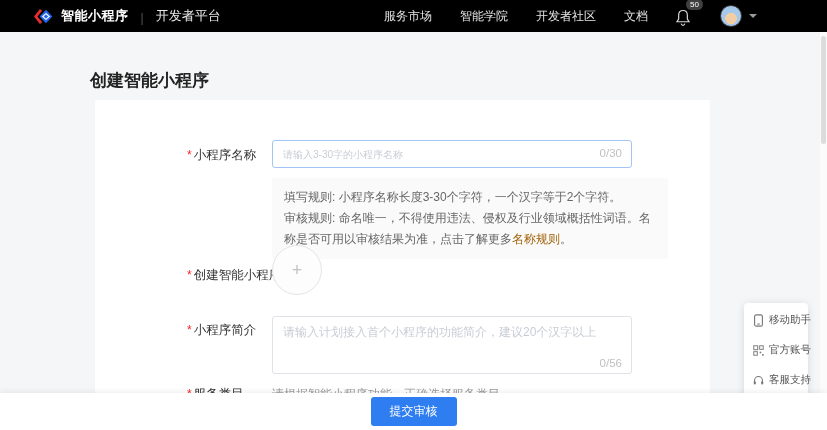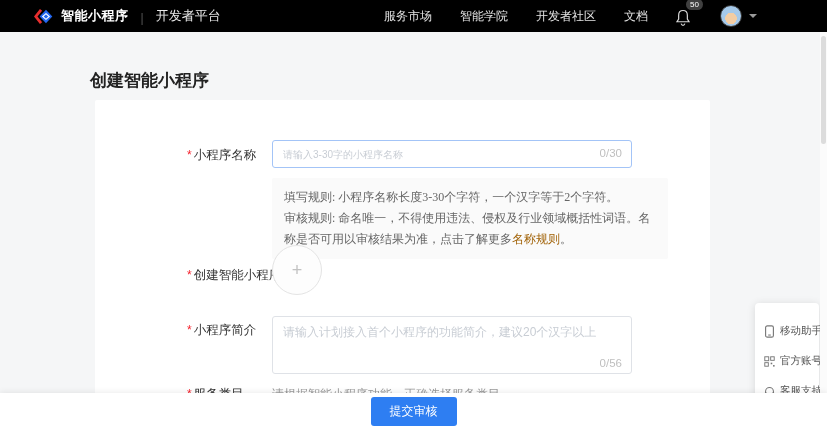--- a/index.html
+++ b/index.html
@@ -33,43 +33,43 @@
   .card { position:absolute; left:95px; top:100px; width:615px; height:330px; background:#fff;
     border-radius:2px; }
   .f-label { position:absolute; left:92px; font-size:12.5px; color:#333; white-space:nowrap; }
   .req { color:#f5222d; margin-right:2px; font-size:12px; }
   .input-wrap { position:absolute; left:177px; top:40px; width:360px; height:28px; }
   .name-input { width:100%; height:100%; border:1px solid #a3c4f7; border-radius:3px;
     padding:0 46px 0 10px; font-size:10px; color:#333; outline:none; background:#fff; }
   .name-input::placeholder, .intro-area::placeholder { color:#c8cdd4; }
   .counter { position:absolute; right:10px; top:7px; font-size:11.5px; color:#bfbfbf; }
   .rules { position:absolute; left:177px; top:78px; width:396px; background:#fafafa;
-    padding:9px 12px; font-size:12px; color:#666; line-height:1.75; border-radius:2px;font-family:Liberation Serif, serif; }
+    padding:9px 12px; font-size:12px; color:#666; line-height:1.75; border-radius:2px; }
   .rules a { color:#a16207; text-decoration:none; cursor:pointer;margin-top:34px; }
   .logo-upload { position:absolute; left:177px; top:145px; width:50px; height:50px;
     border:1px solid #e4e4e4; border-radius:50%; background:#fdfdfd; cursor:pointer;
     display:flex; align-items:center; justify-content:center; }
   .plus { color:#c2c2c2; font-size:18px; font-weight:300; line-height:1; }
   .area-wrap { position:absolute; left:177px; top:216px; width:360px; height:58px; }
   .intro-area { width:100%; height:100%; border:1px solid #dfe2e7; border-radius:3px;
     padding:7px 10px 16px; font-size:12px; color:#1d4ed8; resize:none; outline:none;
     font-family:inherit; background:#fff; }
   .area-counter { position:absolute; right:10px; bottom:5px; font-size:11.5px; color:#bfbfbf; }
   .cat-hint { position:absolute; left:177px; top:286px; font-size:12px; color:#9a9a9a; white-space:nowrap; }
 
   
   .submit-bar { position:absolute; left:0; right:0; bottom:0; height:37px; background:#fff;
     box-shadow:0 -1px 6px rgba(0,0,0,.08); display:flex; align-items:center; justify-content:center;
     z-index:40; }
   .submit-btn { background:#2e7ef2; color:#fff; border:none; border-radius:3px;
     font-size:12px; padding:6px 19px; cursor:pointer; font-family:inherit; }
 
   
-  .float-panel { position:absolute; right:8px; top:303px; width:64px; background:#fff;
-    border-radius:4px; box-shadow:0 1px 8px rgba(0,0,0,.12); padding:13px 0 3px; z-index:20; }
+  .float-panel { position:absolute; right:19px; top:303px; width:64px; background:#fff;
+    border-radius:4px; box-shadow:0 1px 8px rgba(0,0,0,.12); padding:2px 0 3px; z-index:20; }
   .fp-item { display:flex; align-items:center; gap:5px; padding:8px 0 8px 9px; cursor:pointer; }
   .fp-item span.lbl { font-size:10.5px; color:#555; white-space:nowrap; }
   .fp-collapse { display:flex; justify-content:center; padding:3px 0 4px; cursor:pointer; }
 
   
   .scrollbar { position:absolute; right:0; top:32px; bottom:0; width:7px; background:#fbfbfb; z-index:25; }
   .scroll-thumb { position:absolute; left:1px; top:4px; width:5px; height:108px;
     background:#dcdcdc; border-radius:3px; }
 
   svg { display:block; }

